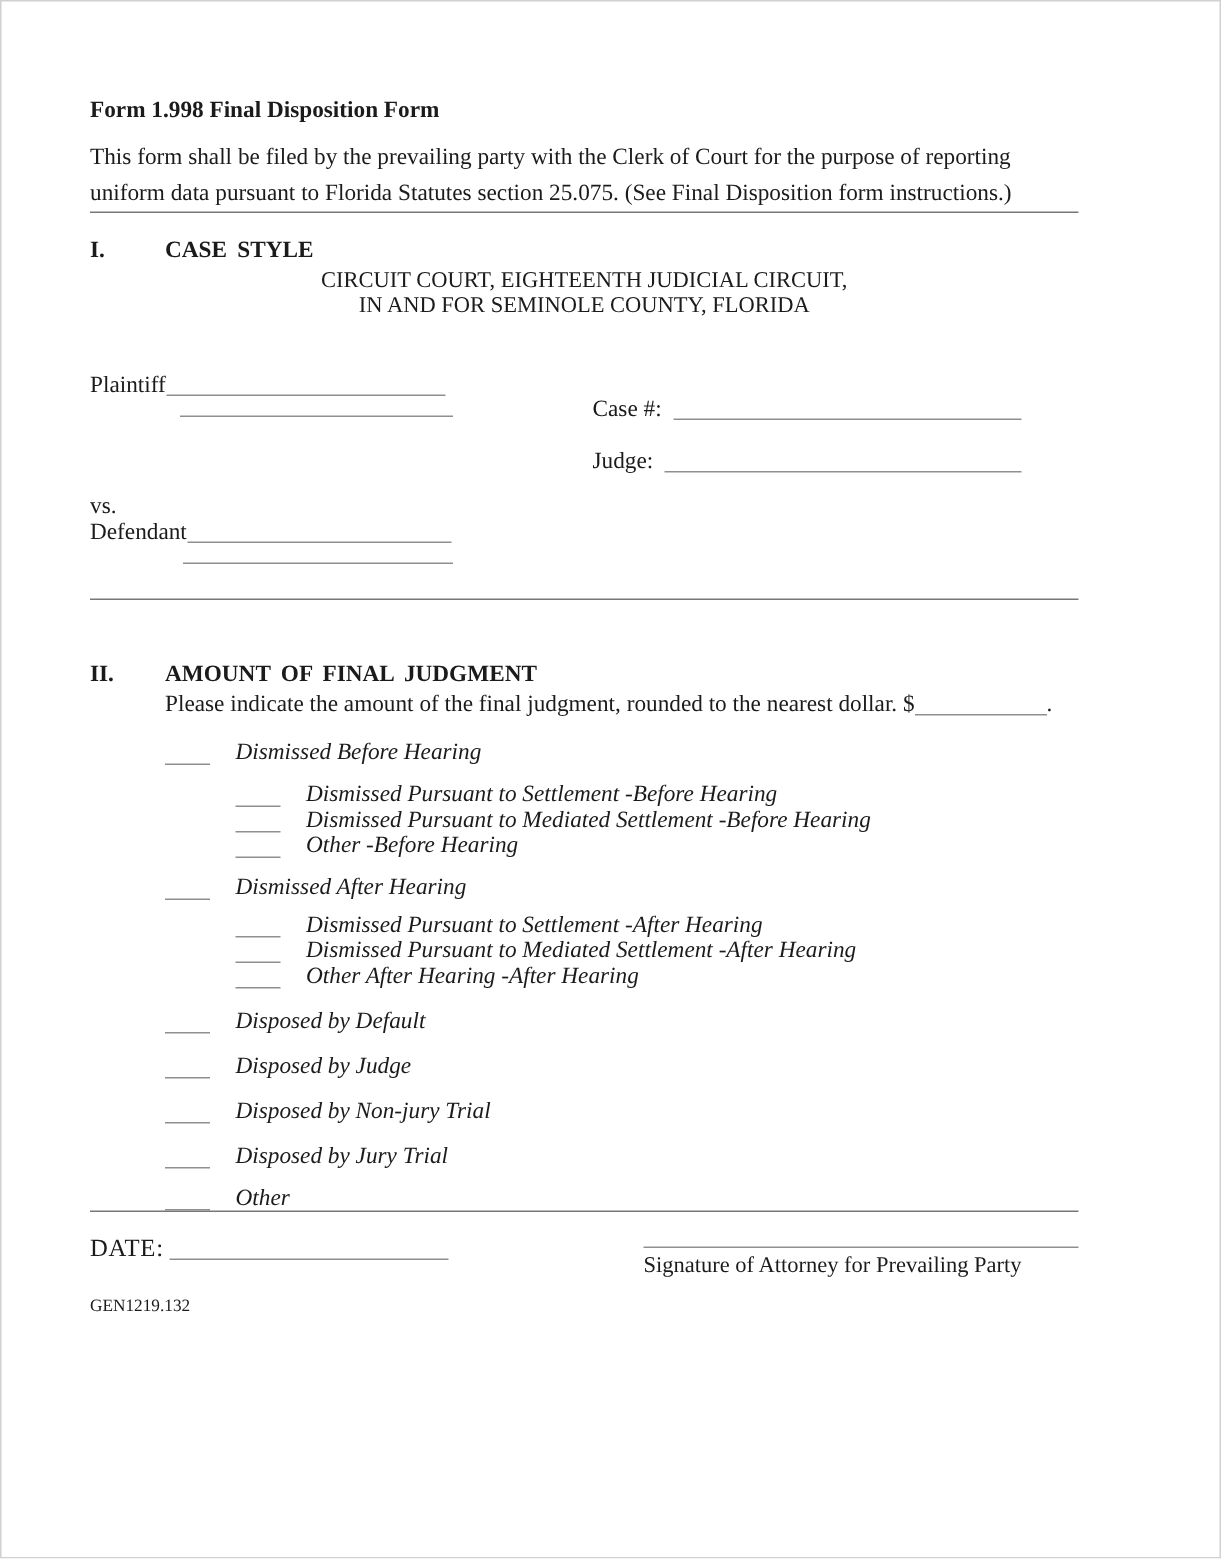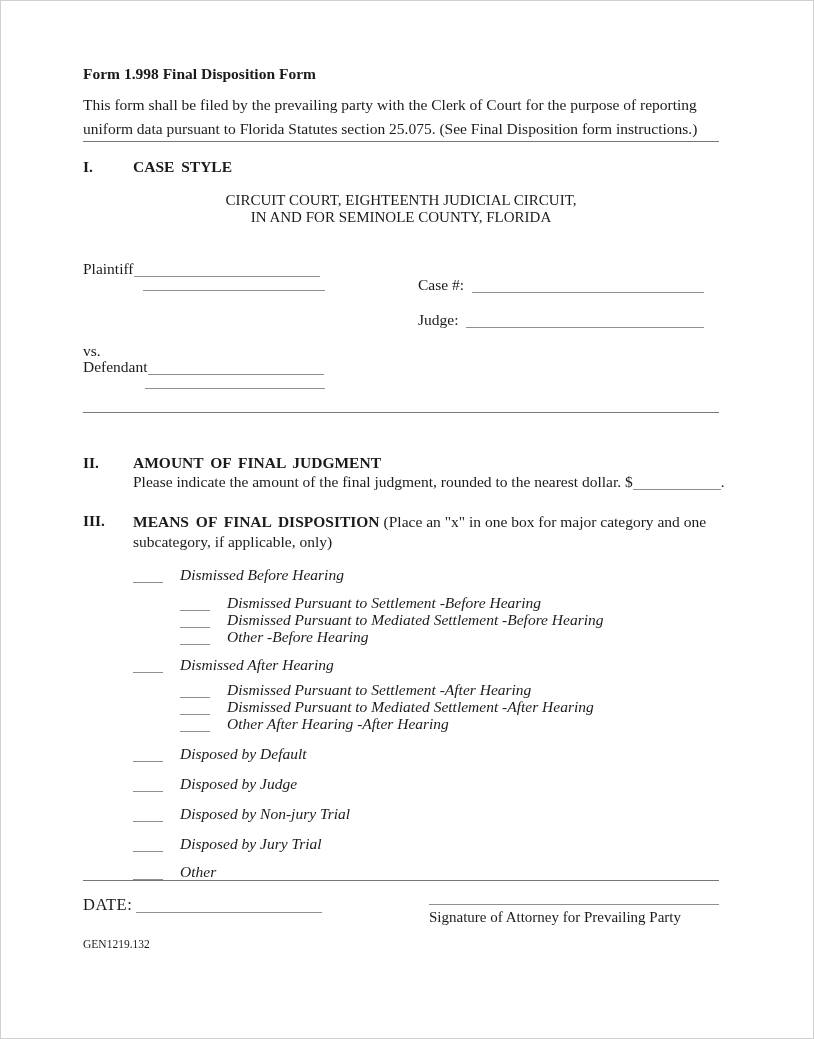--- a/index.html
+++ b/index.html
@@ -6,39 +6,39 @@
   html, body { background: #ffffff; }
   .page {
     width: 814px;
     height: 1039px;
     margin: 0 auto;
     background: #ffffff;
     border: 1px solid #d0d0d0;
     font-family: "Liberation Serif", serif;
     color: #1b1b1b;
     font-size: 15.5px;
-    padding: 64px 94px 0 82px;
+    padding: 64px 94px 0 59px;
     position: relative;
   }
   .title { font-weight: bold; font-size: 15.5px; }
   .intro { margin-top: 10px; line-height: 1.55; }
   hr.rule {
     border: none;
     border-top: 1px solid #777777;
     margin: 0;
   }
   .hr1 { margin-top: 30px; }
   .hr2 { margin-top: 16px; }
   .hr3 { margin-top: 24px; }
 
   .sec { display: flex; margin-top: 16px; }
   .sec-num { width: 50px; font-weight: bold; flex: 0 0 50px; }
   .sec-title { font-weight: bold; word-spacing: 3px; }
 
-  .court { text-align: center; margin-top: 16px; font-size: 15px; line-height: 17px; }
+  .court { text-align: center; margin-top: 3px; font-size: 15px; line-height: 17px; }
 
   .case-block { position: relative; height: 152px; margin-top: 34px; width: 625px; }
   .abs { position: absolute; }
   .fill-row { white-space: nowrap; }
   .blank {
     display: inline-block;
     border-bottom: 1px solid #8f8f8f;
     height: 14px;
     position: relative;
     top: 3px;
@@ -123,26 +123,20 @@
   <hr class="rule hr2">
 
   <div class="sec sec2">
     <span class="sec-num">II.</span>
     <span class="sec-title">AMOUNT OF FINAL JUDGMENT</span>
   </div>
   <div class="sec2-body">
     <span>Please indicate the amount of the final judgment, rounded to the nearest dollar. $</span><span class="blank" style="width:88px;"></span><span>.</span>
   </div>
 
-  <div class="sec sec3">
-    <span class="sec-num">III.</span>
-    <span class="sec3-text">
-      <span class="sec-title">MEANS OF FINAL DISPOSITION</span><span class="sec3-instructions">(Place an "x" in one box for major category and one subcategory, if applicable, only)</span>
-    </span>
-  </div>
 
   <div class="options">
     <div class="opt lvl1">
       <span class="blank cbx"></span>
         <span>Dismissed Before Hearing</span>
     </div>
     <div class="opt lvl2 g11">
       <span class="blank cbx"></span>
         <span>Dismissed Pursuant to Settlement -Before Hearing</span>
     </div>

